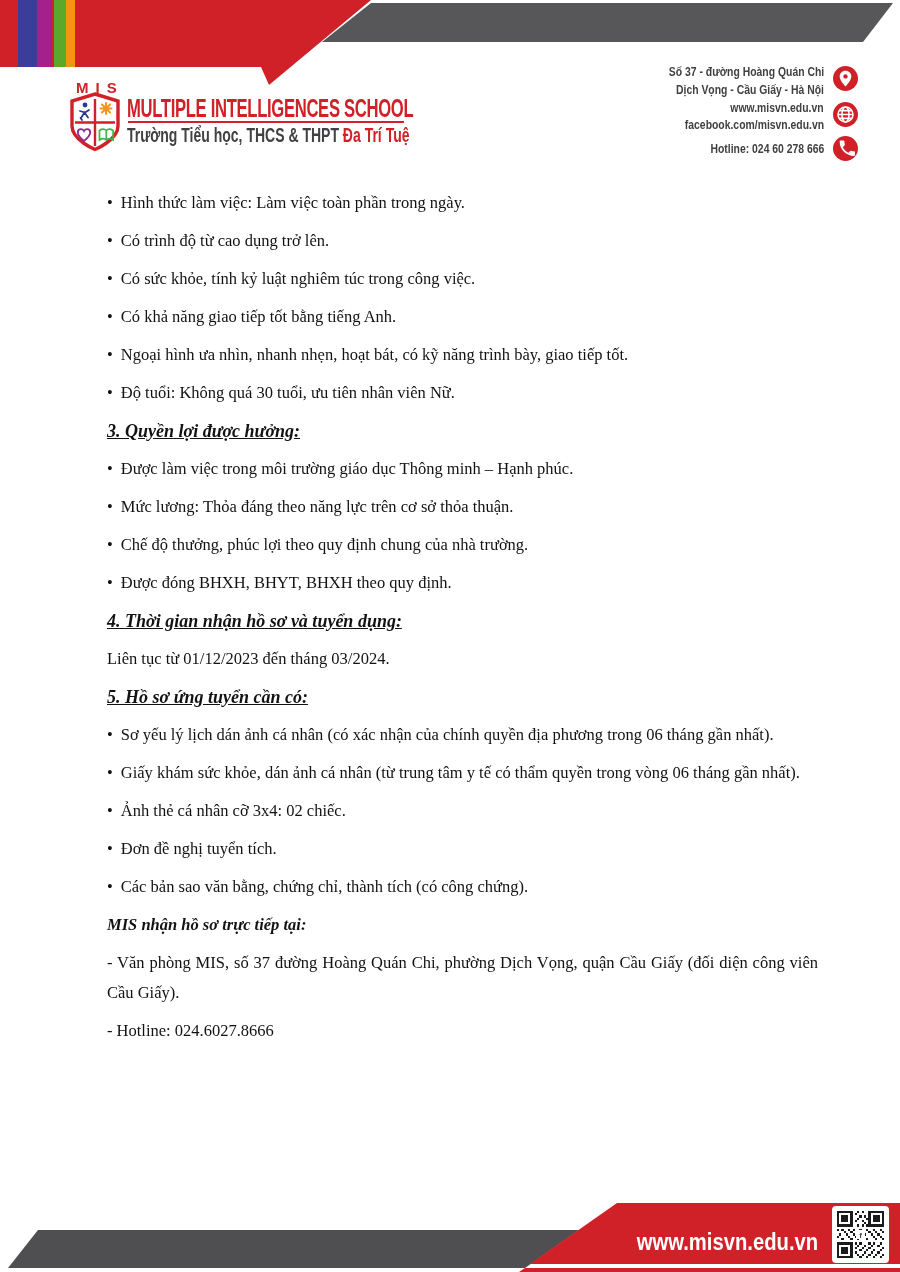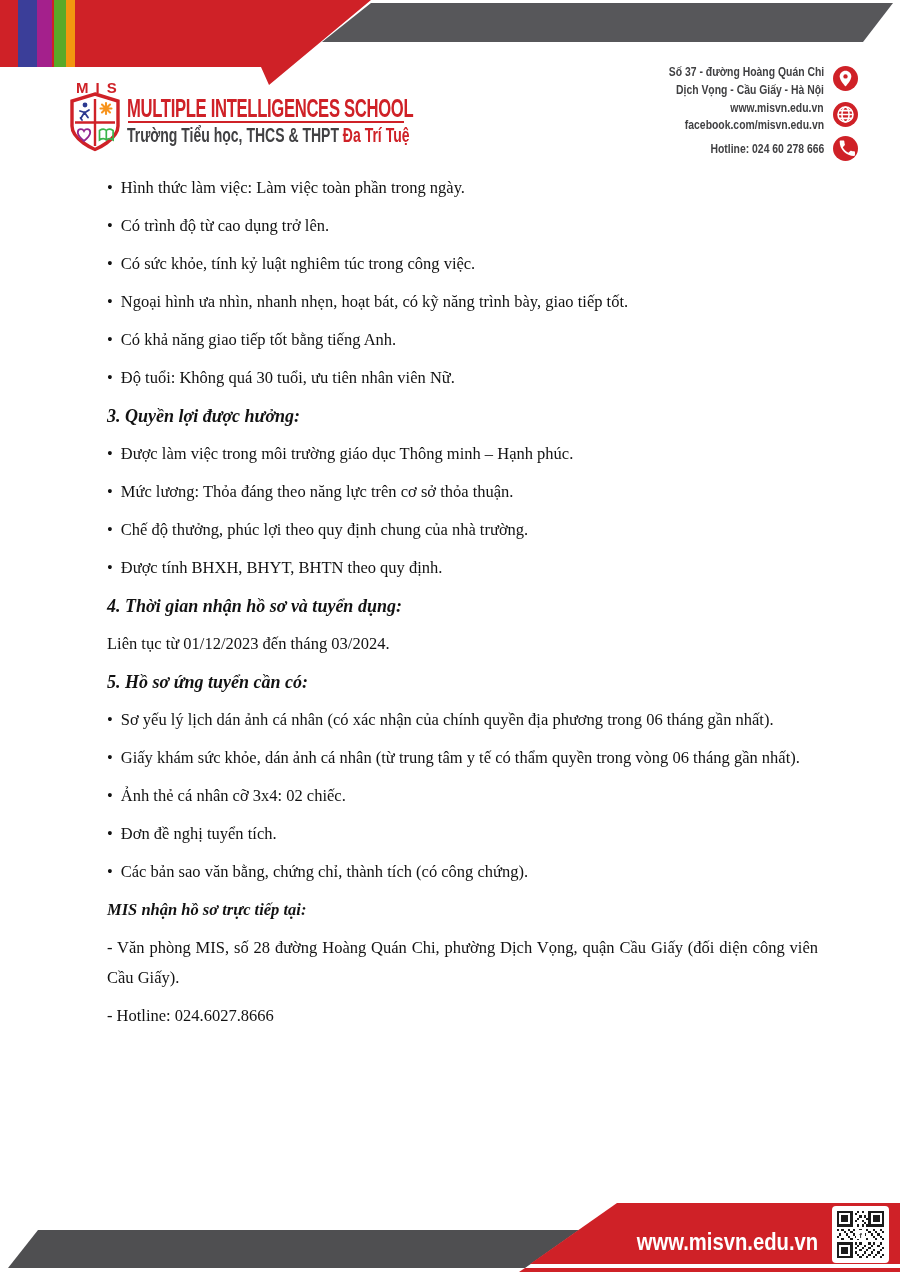--- a/index.html
+++ b/index.html
@@ -30,24 +30,24 @@
               transform:scaleX(.70);transform-origin:0 0;}
   .school-sub .hl{color:#cf2127;}
 
   
   .cline{position:absolute;right:76px;white-space:nowrap;font-family:"Liberation Sans",sans-serif;
          font-weight:bold;font-size:13px;color:#414143;transform:scaleX(.80);transform-origin:100% 0;}
   .cicon{position:absolute;left:833px;width:25px;height:25px;border-radius:50%;background:#cf2127;}
   .cicon svg{position:absolute;left:0;top:0;}
 
   
-  .doc{position:absolute;left:107px;top:173px;width:711px;font-size:16.5px;color:#121212;}
+  .doc{position:absolute;left:107px;top:188px;width:711px;font-size:16.5px;color:#121212;}
   .doc p{margin:0 0 8px 0;line-height:30px;text-align:justify;}
   .blt{margin-right:8px;}
-  .heading{font-weight:bold;font-style:italic;font-size:18px;}
+  .heading{font-weight:bold;font-style:italic;text-decoration:underline;font-size:18px;}
   .it{font-style:italic;font-weight:bold;}
 
   
   .ft-gray{position:absolute;top:1230px;left:0;width:620px;height:38px;background:#4f4f51;
            clip-path:polygon(38px 0,579px 0,525px 38px,8px 38px);}
   .ft-red{position:absolute;top:1203px;left:500px;width:400px;height:61px;background:#cf2127;
           clip-path:polygon(117px 0,400px 0,400px 61px,30px 61px);}
   .ft-strip{position:absolute;top:1268px;left:500px;width:400px;height:4px;background:#cf2127;
             clip-path:polygon(25px 0,400px 0,400px 4px,19px 4px);}
   .ft-web{position:absolute;top:1229px;right:82px;font-family:"Liberation Sans",sans-serif;
@@ -114,38 +114,38 @@
   <div class="cicon" style="top:136px">
     <svg width="25" height="25" viewBox="0 0 24 24">
       <path d="M9.4 10.7c1.2 2.3 3.1 4.2 5.4 5.4l1.8-1.8c.2-.2.5-.3.8-.2.9.3 1.9.5 2.9.5.4 0 .8.3.8.8v2.9c0 .4-.3.8-.8.8-7.7 0-13.9-6.2-13.9-13.9 0-.4.3-.8.8-.8h2.9c.4 0 .8.3.8.8 0 1 .2 2 .5 2.9.1.3 0 .6-.2.8l-1.8 1.8z" fill="#ffffff"></path>
     </svg>
   </div>
 
   <div class="doc">
     <p class="li"><span class="blt">•</span><span>Hình thức làm việc: Làm việc toàn phần trong ngày.</span></p>
     <p class="li"><span class="blt">•</span><span>Có trình độ từ cao dụng trở lên.</span></p>
     <p class="li"><span class="blt">•</span><span>Có sức khỏe, tính kỷ luật nghiêm túc trong công việc.</span></p>
+    <p class="li"><span class="blt">•</span><span>Có khả năng giao tiếp tốt bằng tiếng Anh.</span></p>
     <p class="li"><span class="blt">•</span><span>Ngoại hình ưa nhìn, nhanh nhẹn, hoạt bát, có kỹ năng trình bày, giao tiếp tốt.</span></p>
-    <p class="li"><span class="blt">•</span><span>Có khả năng giao tiếp tốt bằng tiếng Anh.</span></p>
     <p class="li"><span class="blt">•</span><span>Độ tuổi: Không quá 30 tuổi, ưu tiên nhân viên Nữ.</span></p>
     <p class="heading">3. Quyền lợi được hưởng:</p>
     <p class="li"><span class="blt">•</span><span>Được làm việc trong môi trường giáo dục Thông minh – Hạnh phúc.</span></p>
     <p class="li"><span class="blt">•</span><span>Mức lương: Thỏa đáng theo năng lực trên cơ sở thỏa thuận.</span></p>
     <p class="li"><span class="blt">•</span><span>Chế độ thưởng, phúc lợi theo quy định chung của nhà trường.</span></p>
-    <p class="li"><span class="blt">•</span><span>Được tính BHXH, BHYT, BHTN theo quy định.</span></p>
+    <p class="li"><span class="blt">•</span><span>Được đóng BHXH, BHYT, BHXH theo quy định.</span></p>
     <p class="heading">4. Thời gian nhận hồ sơ và tuyển dụng:</p>
     <p>Liên tục từ 01/12/2023 đến tháng 03/2024.</p>
     <p class="heading">5. Hồ sơ ứng tuyển cần có:</p>
     <p class="li"><span class="blt">•</span><span>Sơ yếu lý lịch dán ảnh cá nhân (có xác nhận của chính quyền địa phương trong 06 tháng gần nhất).</span></p>
     <p class="li"><span class="blt">•</span><span>Giấy khám sức khỏe, dán ảnh cá nhân (từ trung tâm y tế có thẩm quyền trong vòng 06 tháng gần nhất).</span></p>
     <p class="li"><span class="blt">•</span><span>Ảnh thẻ cá nhân cỡ 3x4: 02 chiếc.</span></p>
     <p class="li"><span class="blt">•</span><span>Đơn đề nghị tuyển tích.</span></p>
     <p class="li"><span class="blt">•</span><span>Các bản sao văn bằng, chứng chỉ, thành tích (có công chứng).</span></p>
     <p class="it">MIS nhận hồ sơ trực tiếp tại:</p>
-    <p>- Văn phòng MIS, số 28 đường Hoàng Quán Chi, phường Dịch Vọng, quận Cầu Giấy (đối diện công viên Cầu Giấy).</p>
+    <p>- Văn phòng MIS, số 37 đường Hoàng Quán Chi, phường Dịch Vọng, quận Cầu Giấy (đối diện công viên Cầu Giấy).</p>
     <p>- Hotline: 024.6027.8666</p>
   </div>
 
   <div class="ft-gray"></div>
   <div class="ft-red"></div>
   <div class="ft-strip"></div>
   <div class="ft-web">www.misvn.edu.vn</div>
   <div class="qr">
     <svg width="47" height="47" viewBox="0 0 21 21" shape-rendering="crispEdges">
       <g fill="#1b1b1b">

